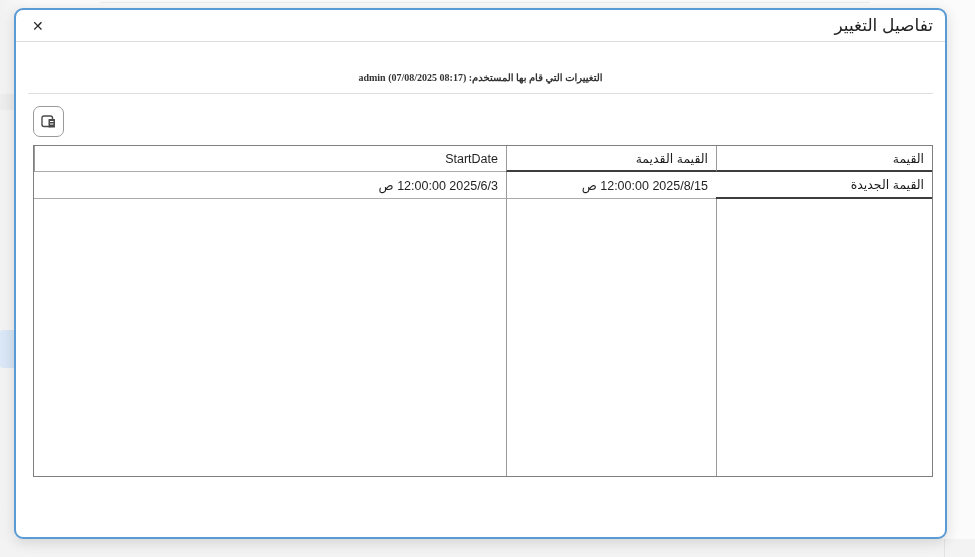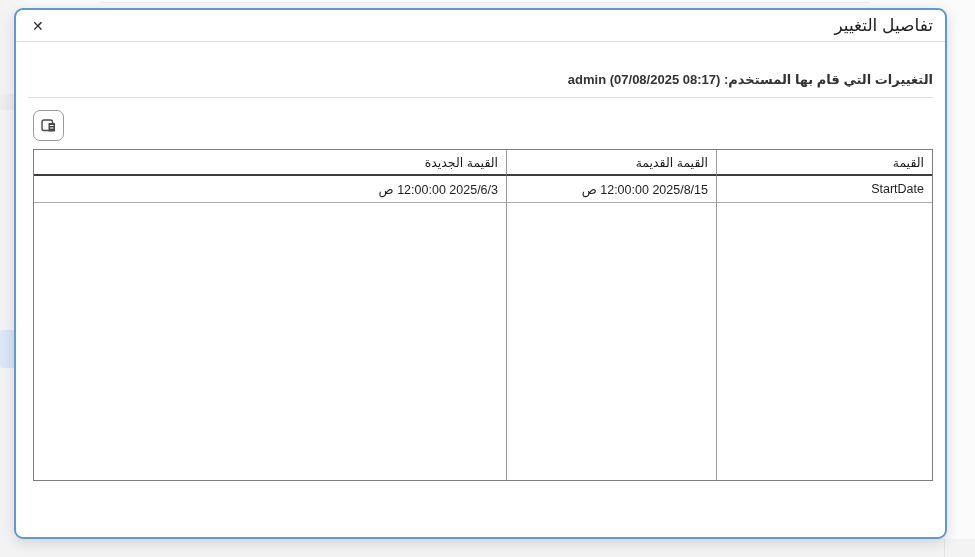--- a/index.html
+++ b/index.html
@@ -47,24 +47,25 @@
     font-size:14px; line-height:1; color:#2b2b2b;
     font-family:"DejaVu Sans",sans-serif;
     padding:4px;
   }
 
   .content { padding:0 12px; }
 
   .meta-row {
     padding:30px 0 10px;
     border-bottom:1px solid #e0e0e0;
-    text-align:right;
-    font-size:13px;
+    text-align:center;
+    font-size:10px;
     font-weight:bold;
     color:#333;
+    font-family:Liberation Serif, serif;
   }
   .meta-user { direction:ltr; unicode-bidi:isolate; }
 
   .toolbar { margin-top:12px; text-align:left; width:900px; }
   .copy-btn {
     display:inline-flex; align-items:center; justify-content:center;
     width:31px; height:31px;
     background:#fff;
     border:1px solid #9a9a9a;
     border-radius:7px;
@@ -126,23 +127,23 @@
             <line x1="10" y1="11" x2="13.5" y2="11" stroke="#ffffff" stroke-width="1"></line>
           </svg>
         </span>
       </button>
     </div>
 
     <div class="grid">
 
       <div class="cell head col-divider">القيمة</div>
       <div class="cell head col-divider">القيمة القديمة</div>
+      <div class="cell data col-divider">StartDate</div>
+
       <div class="cell head">القيمة الجديدة</div>
-
-      <div class="cell data col-divider">StartDate</div>
       <div class="cell data col-divider">2025/8/15 12:00:00 ص</div>
       <div class="cell data">2025/6/3 12:00:00 ص</div>
 
       <div class="cell filler col-divider"></div>
       <div class="cell filler col-divider"></div>
       <div class="cell filler"></div>
     </div>
 
   </div>
 </div>

